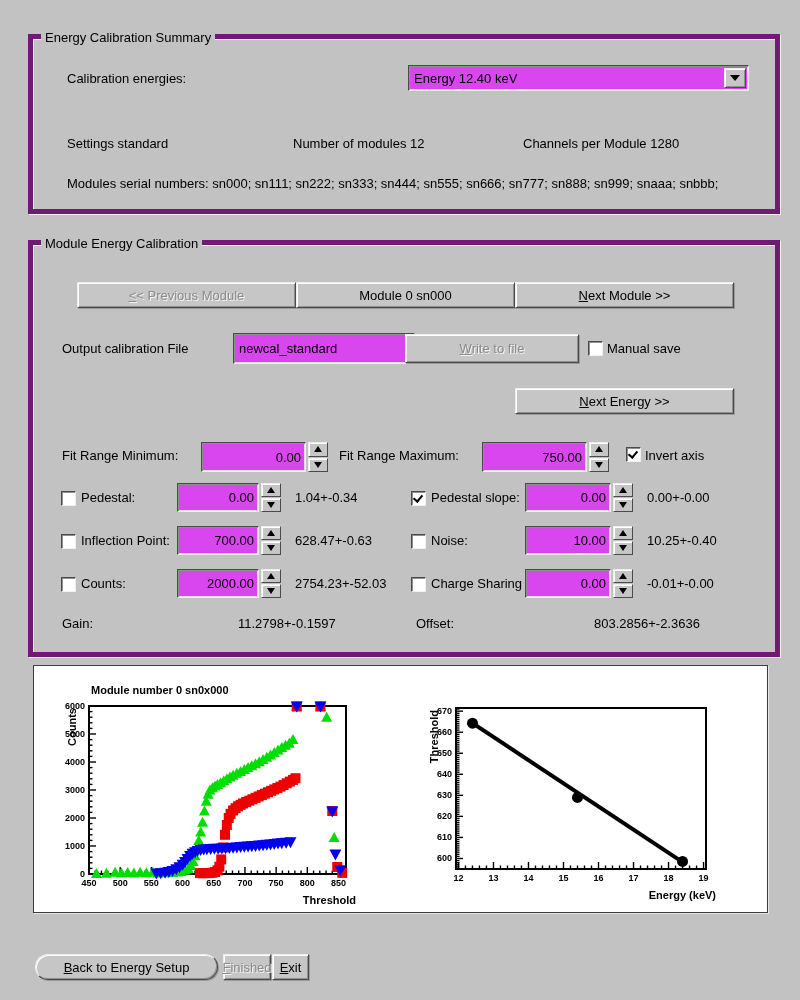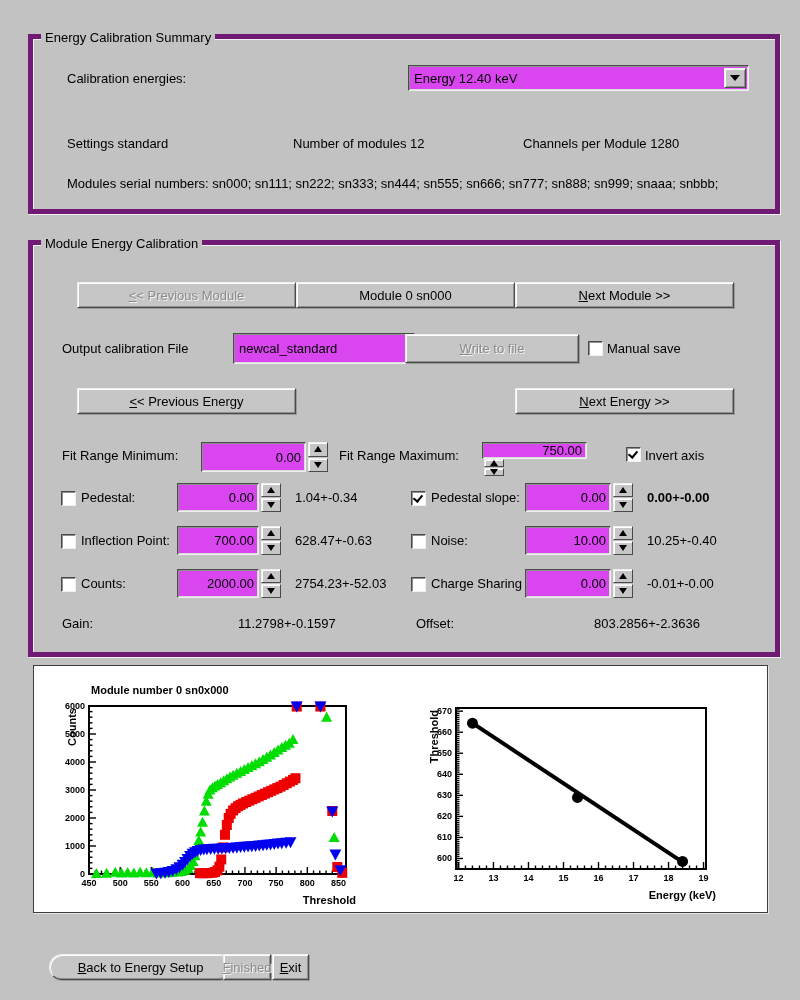--- a/index.html
+++ b/index.html
@@ -114,43 +114,40 @@
   <div class="abs lbl" style="left:29px;top:96px;">Output calibration File</div>
   <div class="abs sunken textinput" style="left:200px;top:88px;width:170px;height:29px;">
     <span>newcal_standard</span>
   </div>
   <div class="btn disabled" style="left:372px;top:89px;width:172px;height:27px;">
     <span><u>W</u>rite to file</span>
   </div>
   <div class="checkbox" style="left:555px;top:96px;"></div>
   <div class="abs lbl" style="left:574px;top:96px;">Manual save</div>
 
-  <div class="btn" style="left:44px;top:143px;width:217px;height:24px;">
-    <span><u>&lt;</u>&lt; Previous Energy</span>
-  </div>
   <div class="btn" style="left:482px;top:143px;width:217px;height:24px;">
     <span><u>N</u>ext Energy &gt;&gt;</span>
   </div>
 
   <div class="abs lbl" style="left:29px;top:203px;">Fit Range Minimum:</div>
   <div class="spin" style="left:168px;top:197px;height:30px;">
     <div class="sunken field" style="width:105px;">
         <span>0.00</span>
       </div>
     <div class="arrows">
         <div class="spin-btn">
           <span class="tri-up-s"></span>
         </div>
         <div class="spin-btn">
           <span class="tri-down-s"></span>
         </div>
       </div>
   </div>
   <div class="abs lbl" style="left:306px;top:203px;">Fit Range Maximum:</div>
-  <div class="spin" style="left:449px;top:197px;height:30px;flex-direction:column;">
+  <div class="spin" style="left:449px;top:197px;height:30px;">
     <div class="sunken field" style="width:105px;">
         <span>750.00</span>
       </div>
     <div class="arrows">
         <div class="spin-btn">
           <span class="tri-up-s"></span>
         </div>
         <div class="spin-btn">
           <span class="tri-down-s"></span>
         </div>
@@ -218,21 +215,21 @@
       </div>
     <div class="arrows">
         <div class="spin-btn">
           <span class="tri-up-s"></span>
         </div>
         <div class="spin-btn">
           <span class="tri-down-s"></span>
         </div>
       </div>
   </div>
-  <div class="abs lbl" style="left:614px;top:245px;font-weight:bold;">0.00+-0.00</div>
+  <div class="abs lbl" style="left:614px;top:245px;">0.00+-0.00</div>
 
   <div class="checkbox" style="left:378px;top:289px;"></div>
   <div class="abs lbl" style="left:398px;top:288px;">Noise:</div>
   <div class="spin" style="left:492px;top:281px;height:29px;">
     <div class="sunken field" style="width:86px;">
         <span>10.00</span>
       </div>
     <div class="arrows">
         <div class="spin-btn">
           <span class="tri-up-s"></span>
@@ -637,21 +634,21 @@
       <text x="33" y="46.15686274509804" text-anchor="end" font-size="9" font-weight="bold" fill="#000">670</text>
       <text x="297" y="231" text-anchor="end" font-size="11" font-weight="bold" fill="#000">Energy (keV)</text>
       <text transform="translate(19,42) rotate(-90)" text-anchor="end" font-size="11" font-weight="bold" fill="#000">Threshold</text>
       <polyline points="53.456582633053245,55.15294117647068 267.0420168067227,196.36993464052279" fill="none" stroke="#000000" stroke-width="4"></polyline>
       <circle cx="53.456582633053245" cy="55.15294117647068" r="5.5" fill="#000000"></circle>
       <circle cx="158.49859943977592" cy="129.44444444444446" r="5.5" fill="#000000"></circle>
       <circle cx="263.54061624649853" cy="193.42352941176466" r="5.5" fill="#000000"></circle>
     </svg>
 </div>
 
-<div class="btn" style="left:49px;top:954px;width:181px;height:24px;border-radius:13px;">
+<div class="btn" style="left:35px;top:954px;width:181px;height:24px;border-radius:13px;">
   <span><u>B</u>ack to Energy Setup</span>
 </div>
 <div class="btn disabled" style="left:223px;top:954px;width:46px;height:24px;">
   <span><u>F</u>inished</span>
 </div>
 <div class="btn" style="left:272px;top:954px;width:35px;height:24px;">
   <span><u>E</u>xit</span>
 </div>
 
 </body></html>

